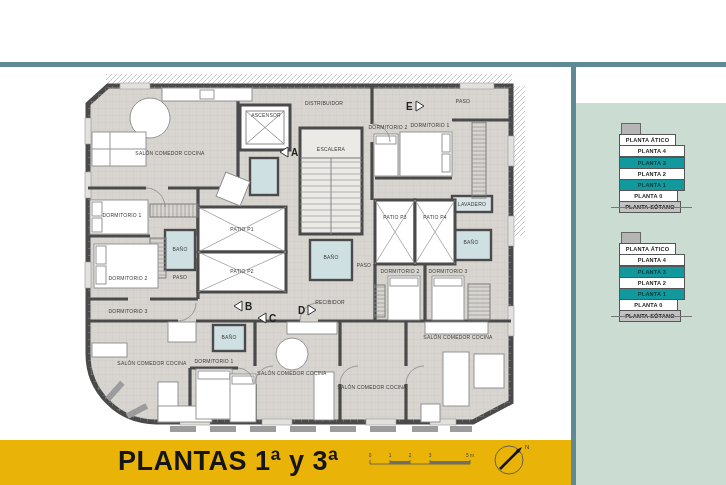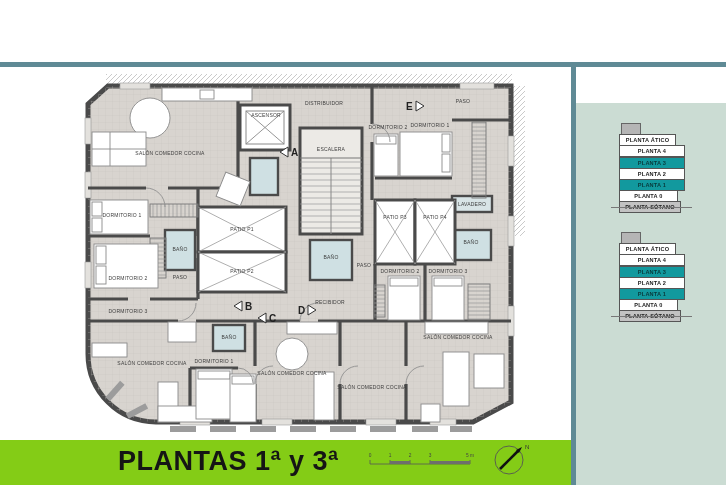--- a/index.html
+++ b/index.html
@@ -14,21 +14,21 @@
   .bdiagram .bulkhead{width:20px;height:12px;margin-left:2px;background:#b5b5b5;border:0.8px solid #666;box-sizing:border-box;}
   .frow{height:12px;box-sizing:border-box;border:0.8px solid #555;margin-top:-0.8px;background:#fff;
         display:flex;align-items:center;justify-content:center;
         font-size:5.6px;font-weight:bold;color:#1c1c1c;letter-spacing:0.2px;white-space:nowrap;}
   .frow.atico{width:57px;}
   .frow.teal{background:var(--hl,#12999e);color:#093a3c;}
   .frow.p0{width:59px;}
   .frow.gray{width:62px;background:#c2c2c2;}
   .ground{position:absolute;left:-8px;top:83.5px;width:81px;border-top:1.1px solid #777;}
   
-  .bottom-strip{position:absolute;left:0;top:440px;width:571px;height:45px;background:#84cc16;}
+  .bottom-strip{position:absolute;left:0;top:440px;width:571px;height:45px;background:#eab308;}
   .plan-title{position:absolute;left:118px;top:6px;font-size:27px;font-weight:bold;color:#151515;letter-spacing:0.5px;}
   .scalebar{position:absolute;left:366px;top:10px;}
   .compass{position:absolute;left:489px;top:-4px;}
   
   .plan{position:absolute;left:0;top:66px;width:572px;height:374px;}
   .plan svg{position:absolute;left:0;top:0;}
   .room-label{position:absolute;transform:translate(-50%,-50%);font-size:5px;color:#3d3d3d;
               white-space:nowrap;letter-spacing:0.2px;line-height:1.1;text-align:center;}
 </style>
 </head>

